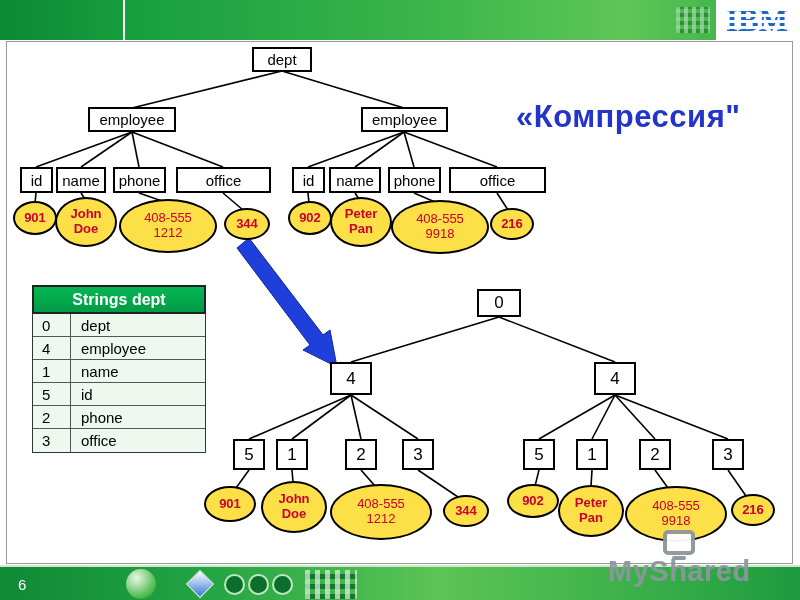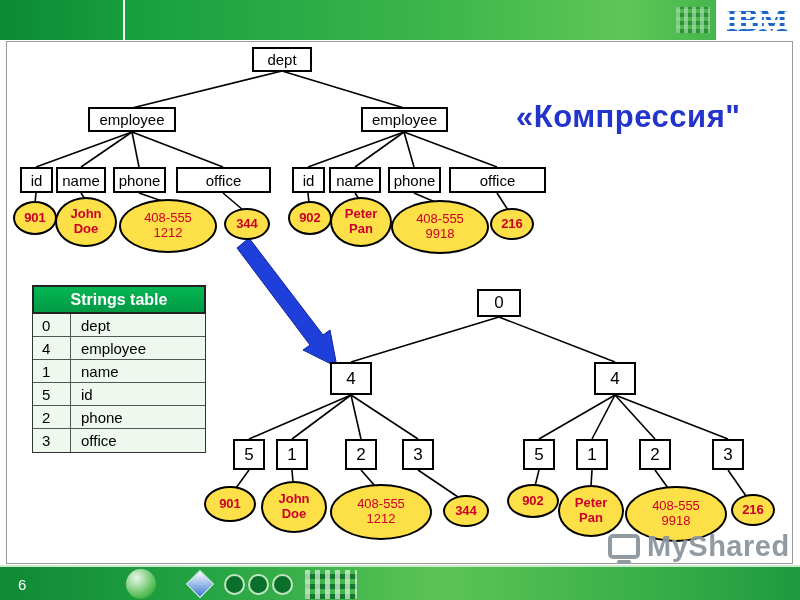--- a/index.html
+++ b/index.html
@@ -84,21 +84,21 @@
   .deco-diamond { position:absolute; left:190px; top:7px; width:20px; height:20px; transform:rotate(45deg);
     background:linear-gradient(135deg,#ffffff,#3b79d4); border:1px solid #e4ecf8; }
   .deco-dot { position:absolute; top:7px; width:21px; height:21px; border-radius:50%;
     background:#0a6f2a; border:2px solid #bfe6bf; }
   .deco-grid { position:absolute; left:305px; top:3px; width:52px; height:29px; opacity:.85;
     background:
       repeating-linear-gradient(90deg, rgba(255,255,255,.7) 0 5px, transparent 5px 10px),
       repeating-linear-gradient(0deg, rgba(11,100,38,.9) 0 5px, transparent 5px 10px); }
 
   
-  .watermark { position:absolute; left:608px; top:530px; z-index:6; display:flex; align-items:center; gap:7px; opacity:.95; }
+  .watermark { position:absolute; left:608px; top:530px; z-index:6; display:flex; align-items:center; opacity:.95;flex-direction:column; }
   .wm-icon { width:32px; height:25px; border:4px solid #8d969e; border-radius:5px; background:#fff; position:relative; }
   .wm-icon::after { content:""; position:absolute; left:5px; right:5px; bottom:-9px; height:4px; background:#8d969e; border-radius:2px; }
   .wm-text { font-size:29px; font-weight:bold; color:#8d969e; letter-spacing:.5px; }
 </style>
 </head>
 <body>
 
 <div class="slide-border"></div>
 
 <svg class="lines" viewBox="0 0 800 600">
@@ -174,21 +174,21 @@
 <div class="nell" style="left:55px;top:197px;width:62px;height:50px;padding:0 9px">John Doe</div>
 <div class="nell thin" style="left:119px;top:199px;width:98px;height:54px;padding:0 17px">408-555 1212</div>
 <div class="nell" style="left:224px;top:208px;width:46px;height:32px">344</div>
 
 <div class="nell" style="left:288px;top:201px;width:44px;height:34px">902</div>
 <div class="nell" style="left:330px;top:197px;width:62px;height:50px;padding:0 9px">Peter Pan</div>
 <div class="nell thin" style="left:391px;top:200px;width:98px;height:54px;padding:0 17px">408-555 9918</div>
 <div class="nell" style="left:490px;top:208px;width:44px;height:32px">216</div>
 
 <div class="stable">
-  <div class="stable-header">Strings table</div>
+  <div class="stable-header">Strings dept</div>
   <div class="stable-body">
     <div class="srow">
       <span class="scode">0</span>
       <span class="sval">dept</span>
     </div>
     <div class="srow">
       <span class="scode">4</span>
       <span class="sval">employee</span>
     </div>
     <div class="srow">

